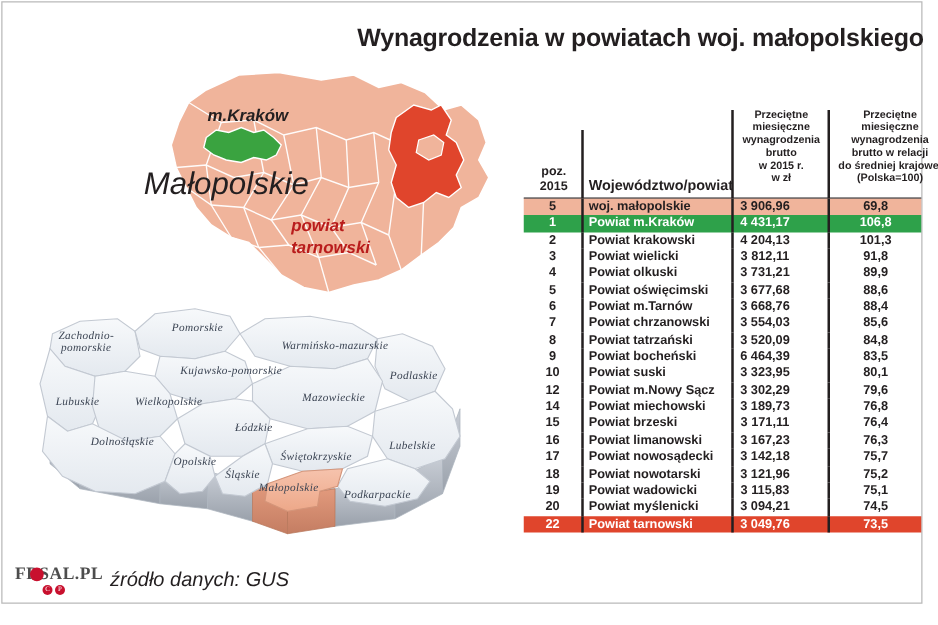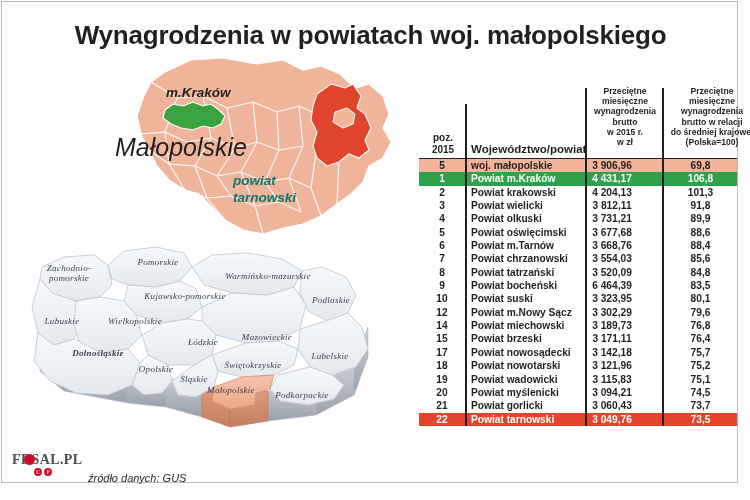--- a/index.html
+++ b/index.html
@@ -13,41 +13,41 @@
     position:absolute;left:1px;top:1px;
     width:737px;height:482px;
     background:#ffffff;
     border:1px solid #b9b9b9;
     box-sizing:border-box;
   }
 
   
   #title{
     position:absolute;left:0;top:18px;width:737px;
-    text-align:center;
-    font-size:26px;font-weight:bold;color:#231f20;
+    text-align:right;
+    font-size:20px;font-weight:bold;color:#231f20;
     letter-spacing:-0.2px;
   }
 
   
   #malomap{position:absolute;left:105px;top:52px;width:300px;height:195px;}
   #malomap svg{display:block;}
   .maplabel{position:absolute;white-space:nowrap;}
   #lbl-krakow{
     left:59px;top:31px;
     font-size:13.5px;font-weight:bold;color:#231f20;
     font-style:italic;
   }
   #lbl-malopolskie{
     left:8px;top:79px;
     font-size:25px;color:#231f20;font-style:italic;
   }
   #lbl-powiat{
     left:126px;top:118px;
-    font-size:13.5px;font-weight:bold;color:#0f766e;font-style:italic;
+    font-size:13.5px;font-weight:bold;color:#b91c1c;font-style:italic;
     line-height:17px;
   }
 
   
   #plmap{position:absolute;left:14px;top:243px;width:375px;height:205px;}
   #plmap svg{display:block;}
   .voiv{
     position:absolute;
     font-family:"Liberation Serif", serif;
     font-style:italic;
@@ -76,22 +76,22 @@
   .logo-badge{
     position:absolute;top:17px;
     width:8px;height:8px;border-radius:50%;
     background:#c8102e;color:#fff;
     font-size:5.5px;line-height:8px;text-align:center;
     font-family:"Liberation Serif", serif;
   }
   #badge1{left:22px;}
   #badge2{left:32px;}
   #source{
-    position:absolute;left:76px;top:21px;
-    font-size:11px;font-style:italic;color:#231f20;
+    position:absolute;left:76px;top:5px;
+    font-size:16px;font-style:italic;color:#231f20;
     white-space:nowrap;
   }
 
   
   #table{position:absolute;left:417px;top:84px;width:318px;}
   #thead{position:relative;height:73px;}
   .hcell{position:absolute;color:#231f20;font-weight:bold;}
   #h-poz{
     left:2px;bottom:3px;width:44px;text-align:center;
     font-size:10px;line-height:12px;
@@ -247,23 +247,23 @@
     <div class="voiv" style="left:22px;top:18px;width:62px;">
       <span>Zachodnio-</span><br>
       <span>pomorskie</span>
     </div>
     <div class="voiv" style="left:112px;top:12px;width:60px;">Pomorskie</div>
     <div class="voiv" style="left:196px;top:26px;width:112px;">Warmińsko-mazurskie</div>
     <div class="voiv" style="left:118px;top:46px;width:102px;">Kujawsko-pomorskie</div>
     <div class="voiv" style="left:286px;top:50px;width:58px;">Podlaskie</div>
     <div class="voiv" style="left:18px;top:71px;width:56px;">Lubuskie</div>
     <div class="voiv" style="left:80px;top:71px;width:78px;">Wielkopolskie</div>
-    <div class="voiv" style="left:212px;top:68px;width:78px;margin-top:19px;">Mazowieckie</div>
+    <div class="voiv" style="left:212px;top:68px;width:78px;">Mazowieckie</div>
     <div class="voiv" style="left:162px;top:92px;width:50px;">Łódzkie</div>
-    <div class="voiv" style="left:44px;top:103px;width:76px;font-weight:bold;">Dolnośląskie</div>
+    <div class="voiv" style="left:44px;top:103px;width:76px;">Dolnośląskie</div>
     <div class="voiv" style="left:284px;top:106px;width:60px;">Lubelskie</div>
     <div class="voiv" style="left:112px;top:119px;width:56px;text-align:center;">Opolskie</div>
     <div class="voiv" style="left:196px;top:115px;width:82px;">Świętokrzyskie</div>
     <div class="voiv" style="left:156px;top:129px;width:44px;">Śląskie</div>
     <div class="voiv" style="left:180px;top:140px;width:70px;">Małopolskie</div>
     <div class="voiv" style="left:248px;top:145px;width:76px;">Podkarpackie</div>
   </div>
 
   <div id="footer">
     <div id="logo">
@@ -416,20 +416,29 @@
         <div class="row">
           <div class="cell c-poz">15</div>
           <div class="cell c-name">Powiat brzeski</div>
           <div class="cell c-v1">3 171,11</div>
           <div class="cell c-v2">76,4</div>
           <div class="rdiv rdiv0"></div>
           <div class="rdiv rdiv1"></div>
           <div class="rdiv rdiv2"></div>
         </div>
         <div class="row">
+          <div class="cell c-poz">16</div>
+          <div class="cell c-name">Powiat limanowski</div>
+          <div class="cell c-v1">3 167,23</div>
+          <div class="cell c-v2">76,3</div>
+          <div class="rdiv rdiv0"></div>
+          <div class="rdiv rdiv1"></div>
+          <div class="rdiv rdiv2"></div>
+        </div>
+        <div class="row">
           <div class="cell c-poz">17</div>
           <div class="cell c-name">Powiat nowosądecki</div>
           <div class="cell c-v1">3 142,18</div>
           <div class="cell c-v2">75,7</div>
           <div class="rdiv rdiv0"></div>
           <div class="rdiv rdiv1"></div>
           <div class="rdiv rdiv2"></div>
         </div>
         <div class="row">
           <div class="cell c-poz">18</div>
@@ -447,29 +456,20 @@
           <div class="cell c-v2">75,1</div>
           <div class="rdiv rdiv0"></div>
           <div class="rdiv rdiv1"></div>
           <div class="rdiv rdiv2"></div>
         </div>
         <div class="row">
           <div class="cell c-poz">20</div>
           <div class="cell c-name">Powiat myślenicki</div>
           <div class="cell c-v1">3 094,21</div>
           <div class="cell c-v2">74,5</div>
-          <div class="rdiv rdiv0"></div>
-          <div class="rdiv rdiv1"></div>
-          <div class="rdiv rdiv2"></div>
-        </div>
-        <div class="row">
-          <div class="cell c-poz">21</div>
-          <div class="cell c-name">Powiat gorlicki</div>
-          <div class="cell c-v1">3 060,43</div>
-          <div class="cell c-v2">73,7</div>
           <div class="rdiv rdiv0"></div>
           <div class="rdiv rdiv1"></div>
           <div class="rdiv rdiv2"></div>
         </div>
         <div class="row hl-red">
           <div class="rowbg"></div>
           <div class="cell c-poz">22</div>
           <div class="cell c-name">Powiat tarnowski</div>
           <div class="cell c-v1">3 049,76</div>
           <div class="cell c-v2">73,5</div>

